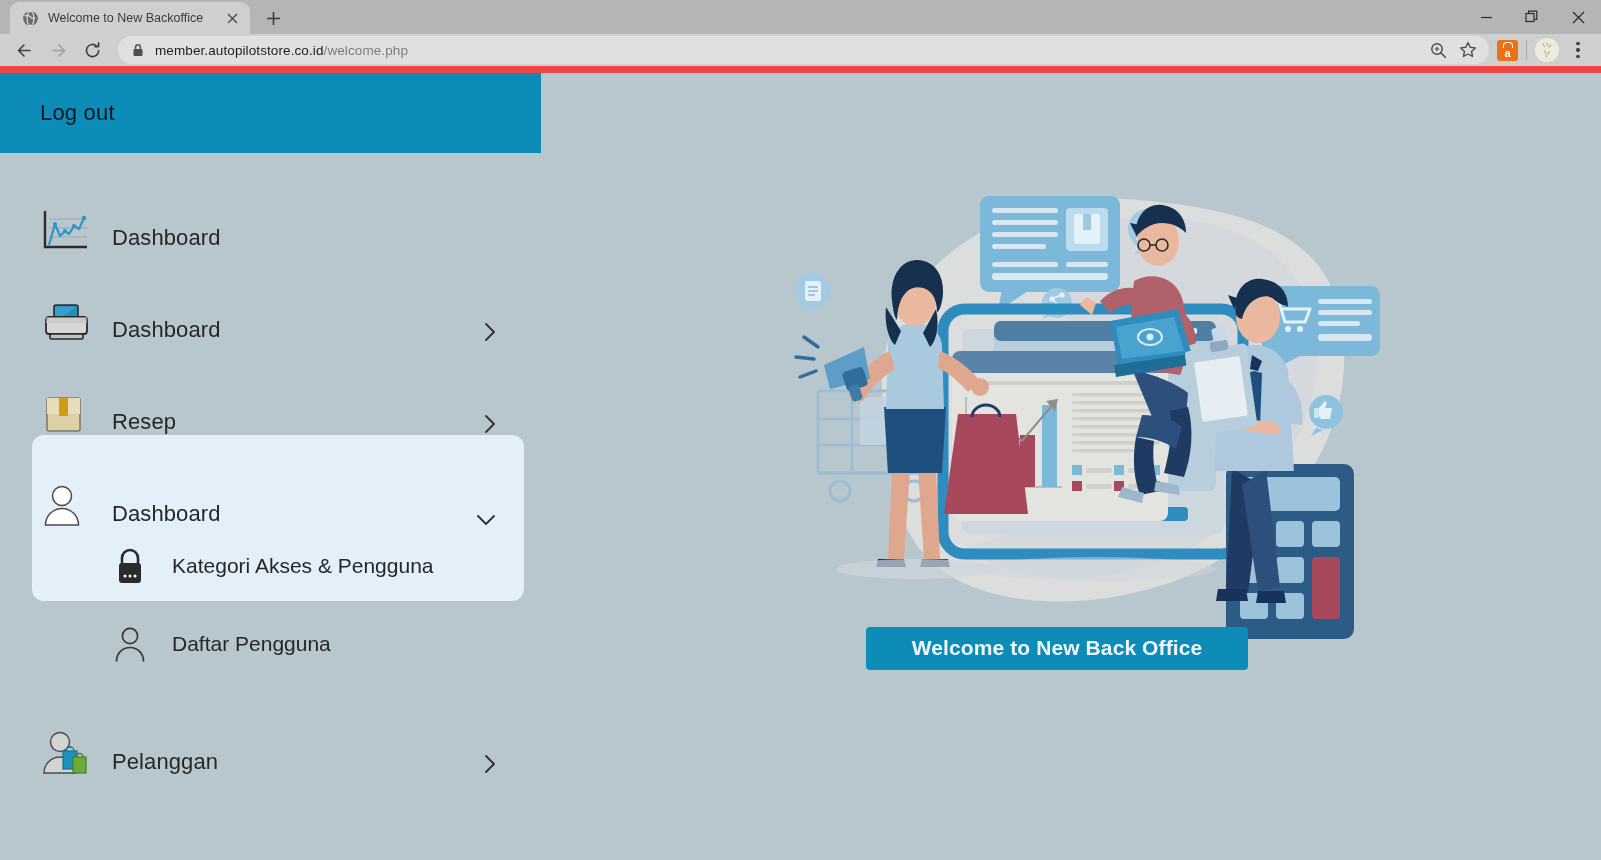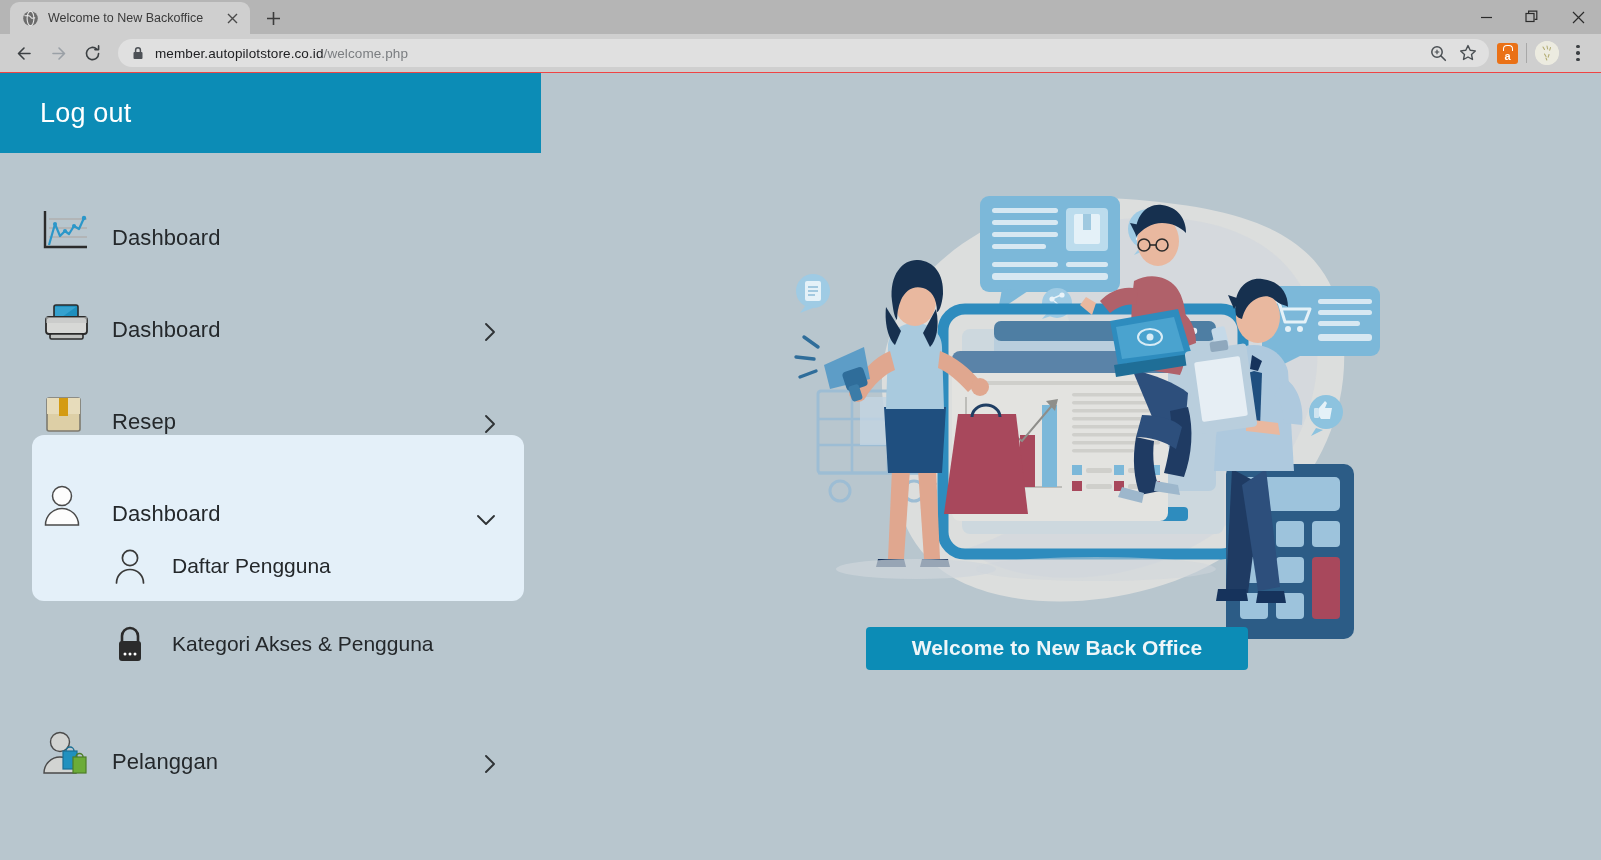--- a/index.html
+++ b/index.html
@@ -64,21 +64,21 @@
   }
 
   .toolbar {
     height: 39px;
     background: #cfcfcf;
     display: flex;
     align-items: center;
     padding: 0 10px 0 8px;
     gap: 2px;
     flex: 0 0 39px;
-    border-bottom: 1px solid #ef4444;
+    border-bottom: 7px solid #ef4444;
   }
   .navbtn {
     width: 32px; height: 32px;
     display: flex; align-items: center; justify-content: center;
     border-radius: 50%;
     color: #3c4043;
   }
   .navbtn.disabled { color: #9aa0a6; }
   .omnibox {
     flex: 1;
@@ -150,22 +150,22 @@
     position: relative;
   }
   .sidebar-header {
     height: 80px;
     background: #0c8cb6;
     display: flex;
     align-items: center;
     padding-left: 40px;
   }
   .logout-text {
-    color: #ffffff;
-    font-size: 27px;
+    color: #0f172a;
+    font-size: 22px;
     letter-spacing: .2px;
   }
   .nav { padding-top: 6px; position: relative; }
   .nav-item {
     height: 92px;
     display: flex;
     align-items: flex-end;
     padding-left: 42px;
     padding-right: 44px;
     position: relative;
@@ -434,39 +434,39 @@
             <span class="nav-label">Dashboard</span>
             <span class="chev">
               <svg width="22" height="14" viewBox="0 0 22 14">
                 <path d="M3 3 L11 11 L19 3" fill="none" stroke="#2f3336" stroke-width="1.9" stroke-linecap="round" stroke-linejoin="round"></path>
               </svg>
             </span>
           </div>
 
           <div class="sub-item">
             <span class="icon">
-              <svg width="34" height="38" viewBox="0 0 34 38">
-                <circle cx="17" cy="11" r="7.6" fill="none" stroke="#3a3a3a" stroke-width="1.7"></circle>
-                <path d="M3.5 36 a13.5 13.5 0 0 1 27 0" fill="none" stroke="#3a3a3a" stroke-width="1.7" stroke-linecap="round"></path>
-              </svg>
-            </span>
-            <span class="sub-label">Daftar Pengguna</span>
-          </div>
-
-          <div class="sub-item">
-            <span class="icon">
               <svg width="30" height="40" viewBox="0 0 30 40">
                 <path d="M7 18 V12 a8 8 0 0 1 16 0 V18" fill="none" stroke="#2b2b2b" stroke-width="2.6"></path>
                 <rect x="4" y="17" width="22" height="20" rx="3" fill="#2b2b2b"></rect>
                 <circle cx="10" cy="30" r="1.5" fill="#fff"></circle>
                 <circle cx="15" cy="30" r="1.5" fill="#fff"></circle>
                 <circle cx="20" cy="30" r="1.5" fill="#fff"></circle>
               </svg>
             </span>
             <span class="sub-label">Kategori Akses &amp; Pengguna</span>
+          </div>
+
+          <div class="sub-item">
+            <span class="icon">
+              <svg width="34" height="38" viewBox="0 0 34 38">
+                <circle cx="17" cy="11" r="7.6" fill="none" stroke="#3a3a3a" stroke-width="1.7"></circle>
+                <path d="M3.5 36 a13.5 13.5 0 0 1 27 0" fill="none" stroke="#3a3a3a" stroke-width="1.7" stroke-linecap="round"></path>
+              </svg>
+            </span>
+            <span class="sub-label">Daftar Pengguna</span>
           </div>
         </div>
 
         <div class="nav-item">
           <span class="icon">
             <svg width="48" height="46" viewBox="0 0 48 46">
               <circle cx="18" cy="13" r="9.5" fill="#d2d4d2" stroke="#4a4a4a" stroke-width="1.4"></circle>
               <path d="M2 44 a16 16 0 0 1 32 0 Z" fill="#d2d4d2" stroke="#4a4a4a" stroke-width="1.4"></path>
               <rect x="21" y="22" width="14" height="18" fill="#2091bf" stroke="#1b6f94" stroke-width="1.2"></rect>
               <path d="M24 22 a4 4 0 0 1 8 0" fill="none" stroke="#1b6f94" stroke-width="1.4"></path>

